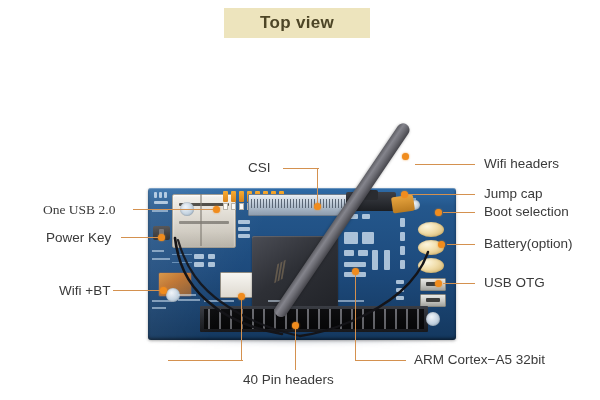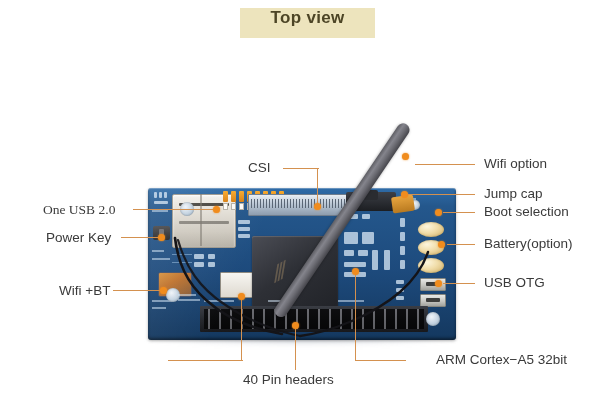--- a/index.html
+++ b/index.html
@@ -6,23 +6,23 @@
   body{
     width:600px;height:400px;overflow:hidden;position:relative;
     background:#ffffff;
     font-family:"Liberation Sans","DejaVu Sans",sans-serif;
     -webkit-font-smoothing:antialiased;
   }
   #stage{position:absolute;left:0;top:0;width:600px;height:400px;}
 
   
   .title-banner{
-    position:absolute;left:240px;top:8px;width:135px;height:30px;
+    position:absolute;left:224px;top:8px;width:146px;height:30px;
     background:#ede4bd;
-    display:flex;justify-content:center;
+    display:flex;align-items:center;justify-content:center;
   }
   .title-banner span{
     font-size:17px;font-weight:bold;color:#4d4526;letter-spacing:.3px;
   }
 
   
   .lbl{
     position:absolute;font-size:13.5px;color:#3a3a3a;white-space:nowrap;
     line-height:1;
   }
@@ -339,28 +339,28 @@
   <div class="dot" style="left:352px;top:268px;"></div>
 
   <div class="lbl" style="left:43px;top:203px;font-family:Liberation Serif, serif;">One USB 2.0</div>
 
   <div class="lbl" style="left:46px;top:231px;text-align:center;">Power Key</div>
 
   <div class="lbl" style="left:59px;top:284px;">Wifi +BT</div>
 
   <div class="lbl" style="left:248px;top:161px;">CSI</div>
 
-  <div class="lbl" style="left:484px;top:157px;">Wifi option</div>
+  <div class="lbl" style="left:484px;top:157px;">Wifi headers</div>
 
   <div class="lbl" style="left:484px;top:187px;">Jump cap</div>
 
   <div class="lbl" style="left:484px;top:237px;">Battery(option)</div>
 
   <div class="lbl" style="left:484px;top:205px;">Boot selection</div>
 
   <div class="lbl" style="left:484px;top:276px;">USB OTG</div>
 
 
   <div class="lbl" style="left:243px;top:373px;">40 Pin headers</div>
 
-  <div class="lbl" style="left:436px;top:353px;">ARM Cortex−A5 32bit</div>
+  <div class="lbl" style="left:414px;top:353px;">ARM Cortex−A5 32bit</div>
 
 </div>
 
 </body></html>

